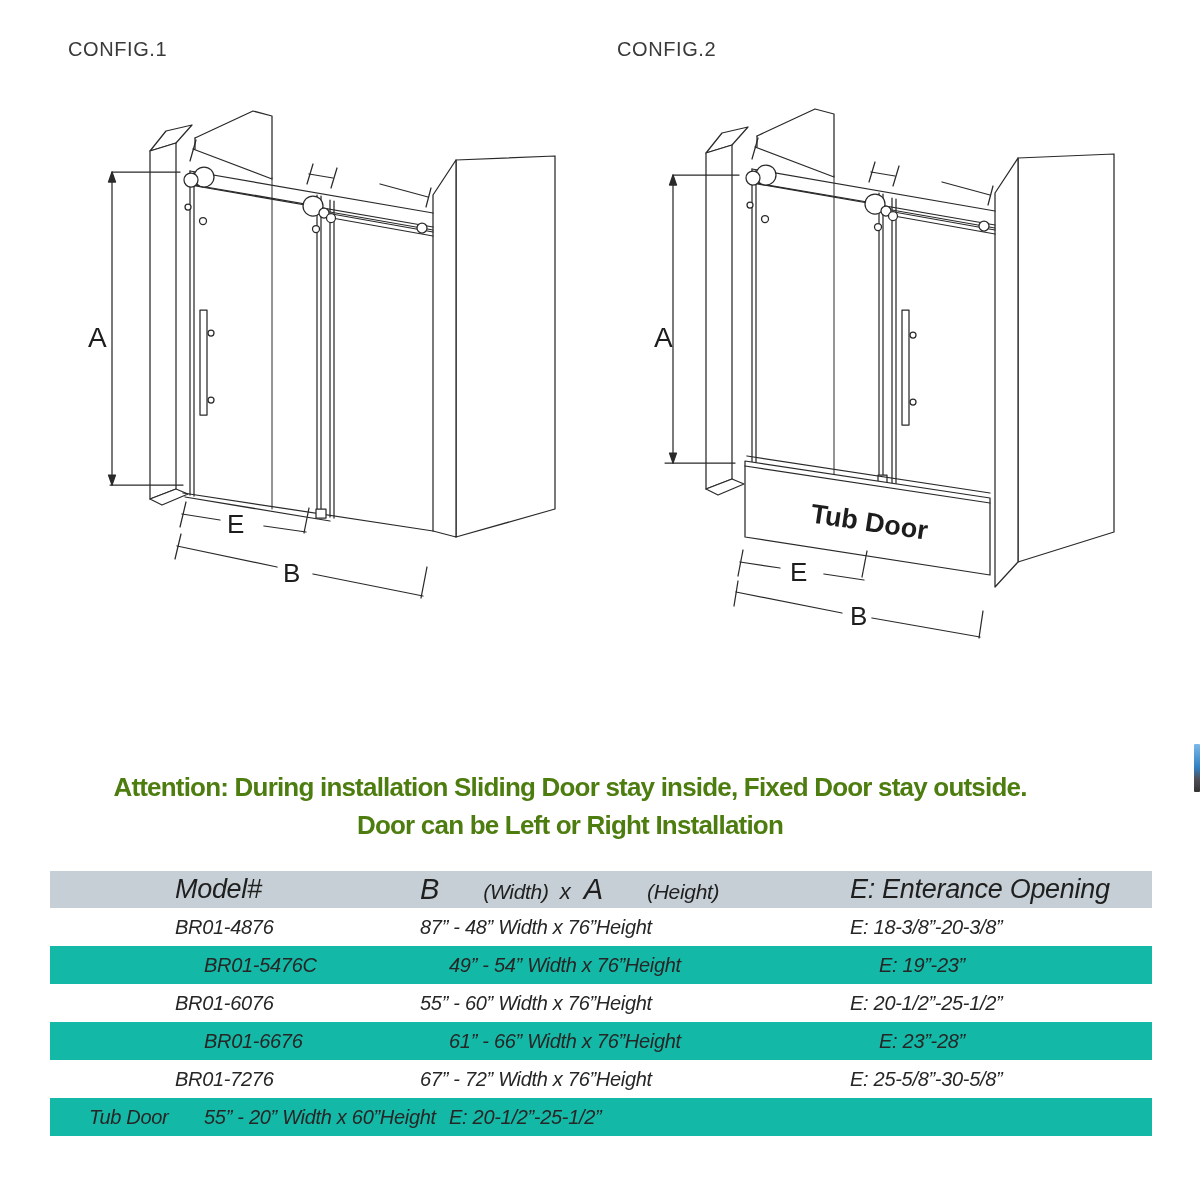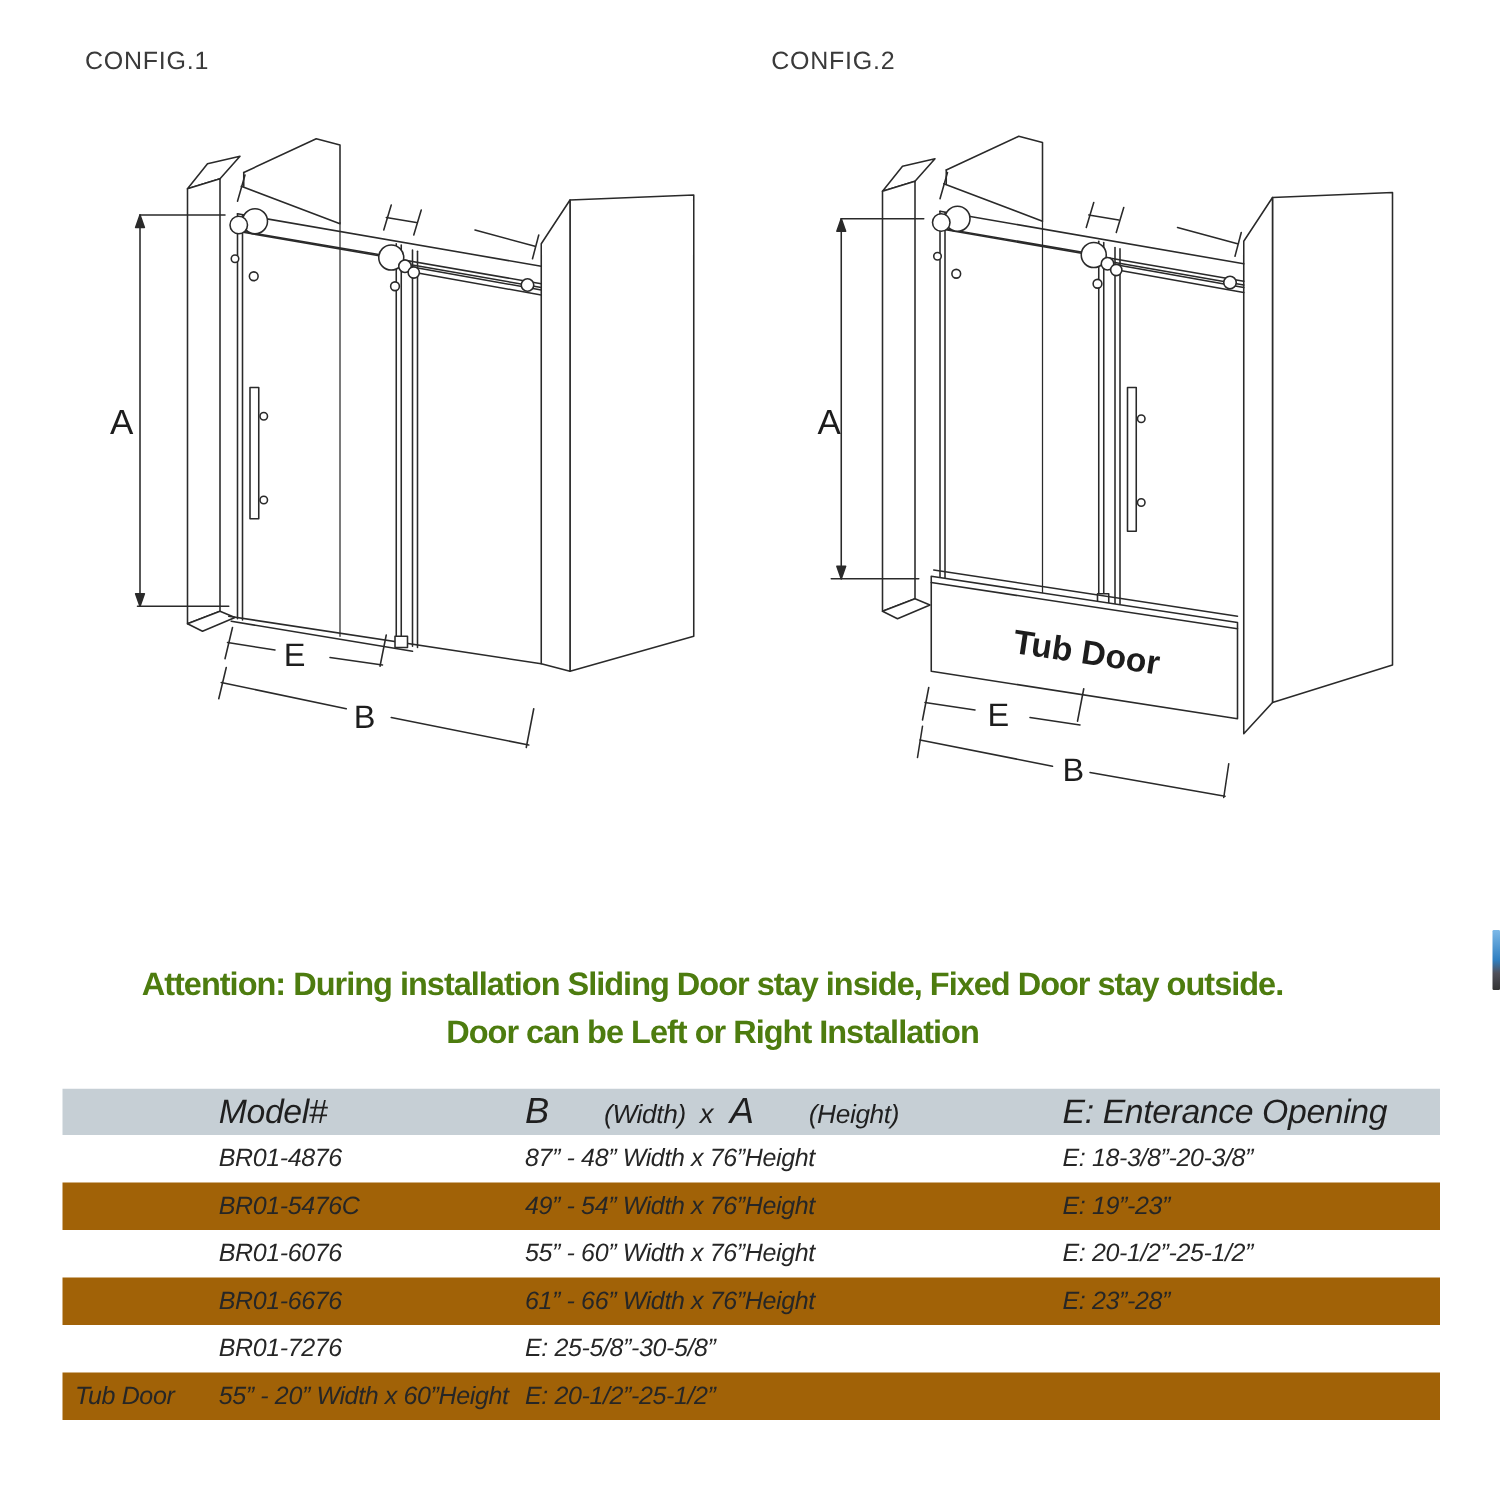--- a/index.html
+++ b/index.html
@@ -25,21 +25,21 @@
 
   .spec-table{position:absolute;top:871px;left:50px;width:1102px;font-style:italic;}
   .t-row{
     display:grid;grid-template-columns:125px 245px 430px 1fr;
     align-items:center;height:38px;font-size:20px;letter-spacing:-.3px;
     color:#262626;
   }
   .t-head{
     height:37px;background:#c6cfd5;font-size:27px;color:#1f1f1f;
   }
-  .t-row.alt{background:#a16207;}
+  .t-row.alt{background:#14b8a6;padding-left:29px;}
   .c-group{padding-left:10px;}
   .t-head .c-size .big{font-size:29px;}
   .t-head .c-size .small{font-size:21px;margin-left:37px;}
   .t-head .c-size .xsep{font-size:22px;padding:0 6px 0 4px;}
   .edge-artifact{
     position:absolute;left:1194px;top:744px;width:6px;height:48px;
     background:linear-gradient(#7db9e8 0%,#2f7fc1 50%,#50505a 72%,#333333 100%);
     border-radius:1px;
   }
   svg text{font-family:"Liberation Sans",sans-serif;}
@@ -293,20 +293,21 @@
   </div>
   <div class="t-row alt">
     <div class="c-group"></div>
     <div class="c-model">BR01-6676</div>
     <div class="c-size">61” - 66” Width x 76”Height</div>
     <div class="c-entrance">E: 23”-28”</div>
   </div>
   <div class="t-row">
     <div class="c-group"></div>
     <div class="c-model">BR01-7276</div>
+    <div class="c-size">67” - 72” Width x 76”Height</div>
     <div class="c-entrance">E: 25-5/8”-30-5/8”</div>
   </div>
   <div class="t-row alt">
     <div class="c-group">Tub Door</div>
     <div class="c-size">55” - 20” Width x 60”Height</div>
     <div class="c-entrance">E: 20-1/2”-25-1/2”</div>
   </div>
 </div>
 
 <div class="edge-artifact"></div>

